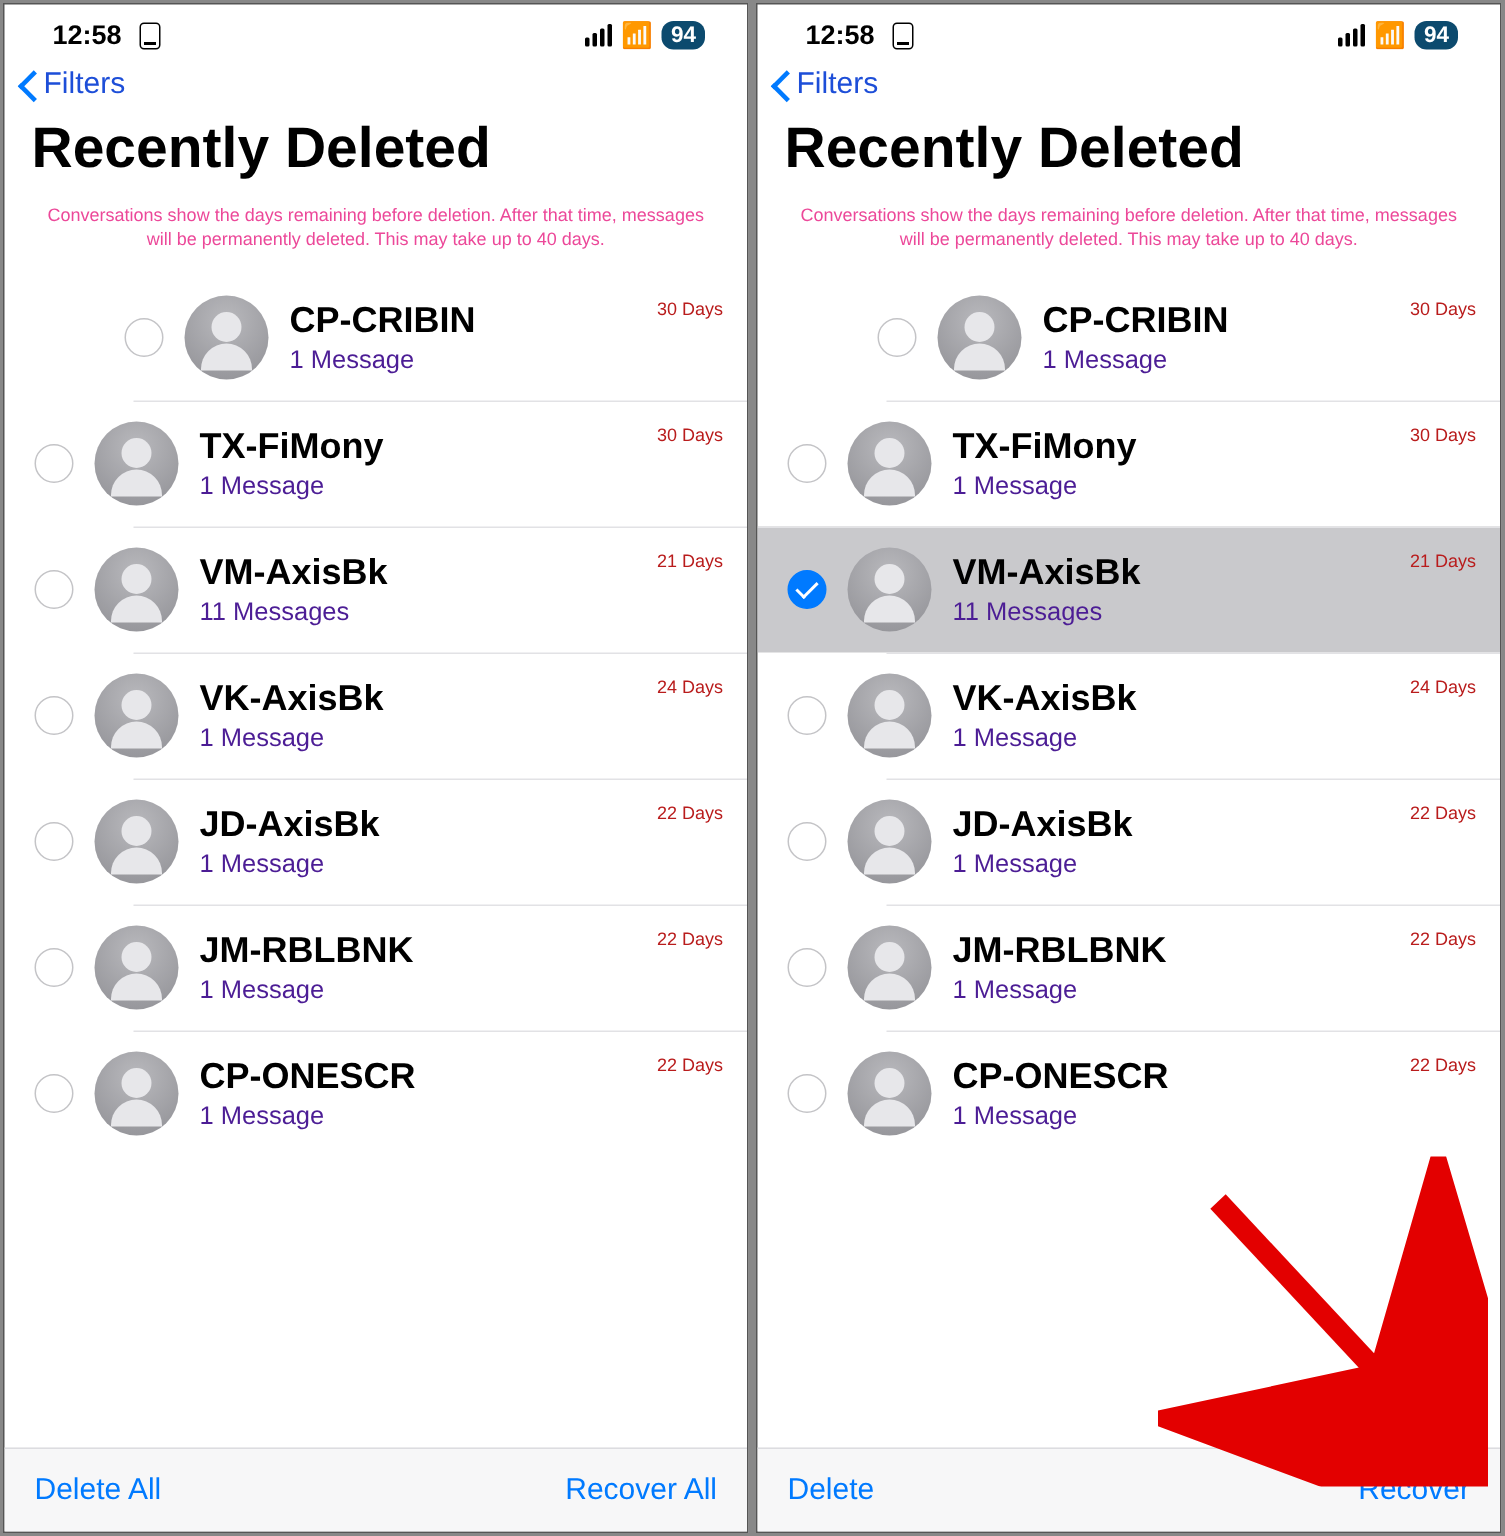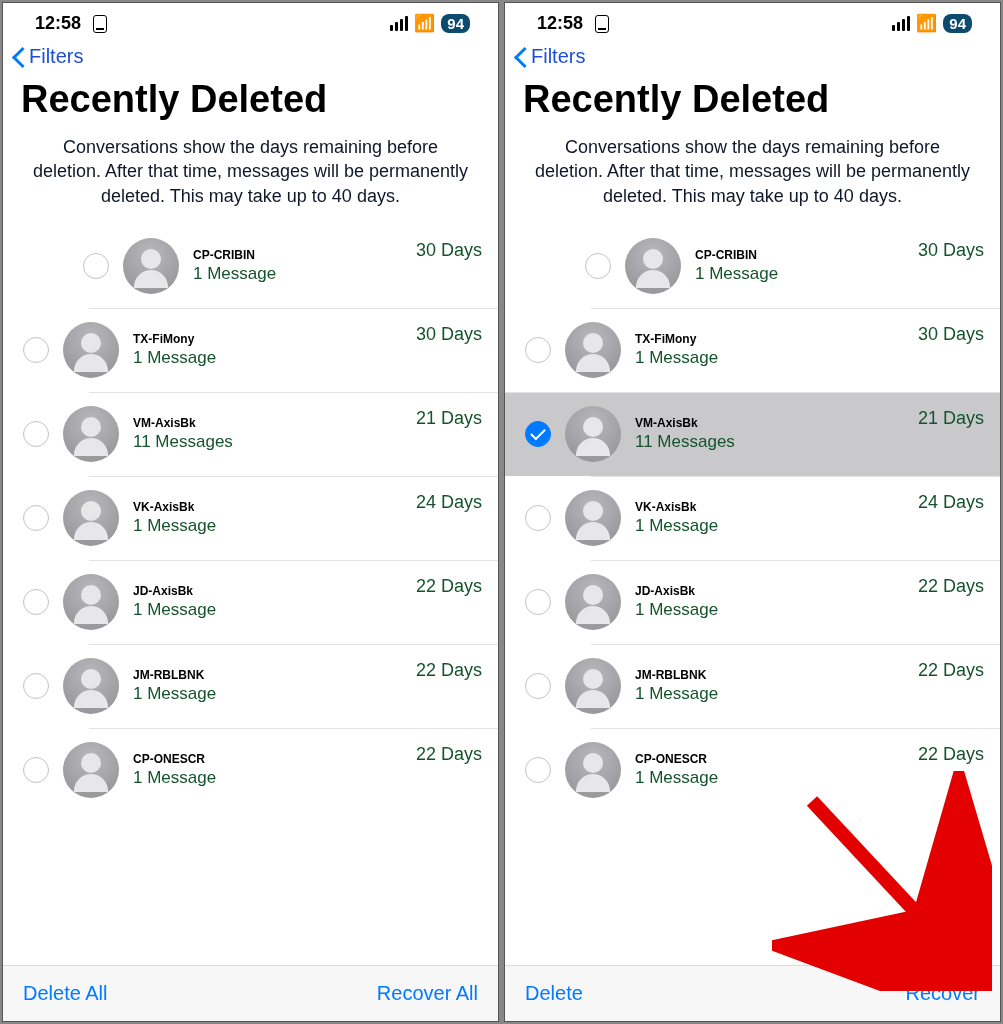--- a/index.html
+++ b/index.html
@@ -45,21 +45,21 @@
   }
   .chevron-left::before {
     content:""; position:absolute; top:6px; left:4px;
     width:12px; height:12px; border-left:3px solid #007aff; border-bottom:3px solid #007aff;
     transform: rotate(45deg);
   }
   .page-title {
     font-size: 38px; font-weight:700; padding: 6px 14px 14px 18px;
   }
   .subtitle {
-    color:#0f172a; font-size:18px; text-align:center; padding: 0 26px 16px 26px;
+    color:#ec4899; font-size:12px; text-align:center; padding: 0 26px 16px 26px;
     line-height:1.35;
   }
   .list { flex:1; overflow:hidden; }
   .row {
     display:flex; align-items:center; padding: 14px 16px 14px 20px;
     border-top: 1px solid #e2e2e5;
   }
   .row:first-child { border-top: 1px solid #e2e2e5; margin-left:80px; padding-left:0; }
   
   .list .row { border-top:none; position:relative; }
@@ -85,23 +85,23 @@
   }
   .avatar::before {
     content:""; position:absolute; top:11px; left:50%; transform:translateX(-50%);
     width:20px; height:20px; border-radius:50%; background:#e7e7ea;
   }
   .avatar::after {
     content:""; position:absolute; bottom:6px; left:50%; transform:translateX(-50%);
     width:34px; height:18px; border-radius:18px 18px 0 0; background:#e7e7ea;
   }
   .row-text { flex:1; min-width:0; }
-  .row-title { font-size:12px; font-weight:600; color:#000; }
-  .row-sub { font-size:17px; color:#14532d; margin-top:2px; }
-  .row-days { font-size:18px; color:#14532d; margin-left:8px; align-self:flex-start; padding-top:2px;}
+  .row-title { font-size:24px; font-weight:600; color:#000; }
+  .row-sub { font-size:17px; color:#4c1d95; margin-top:2px; }
+  .row-days { font-size:12px; color:#b91c1c; margin-left:8px; align-self:flex-start; padding-top:2px;}
   .toolbar {
     display:flex; justify-content:space-between; align-items:center;
     padding: 16px 20px; border-top:1px solid #dcdce0; background:#f7f7f8;
     color:#007aff; font-size:20px;
   }
   .arrow-annot {
     position:absolute; pointer-events:none;
   }
   .signal-bars { display:inline-flex; align-items:flex-end; gap:2px; }
   .signal-bars span { width:3px; background:#000; border-radius:1px; }

